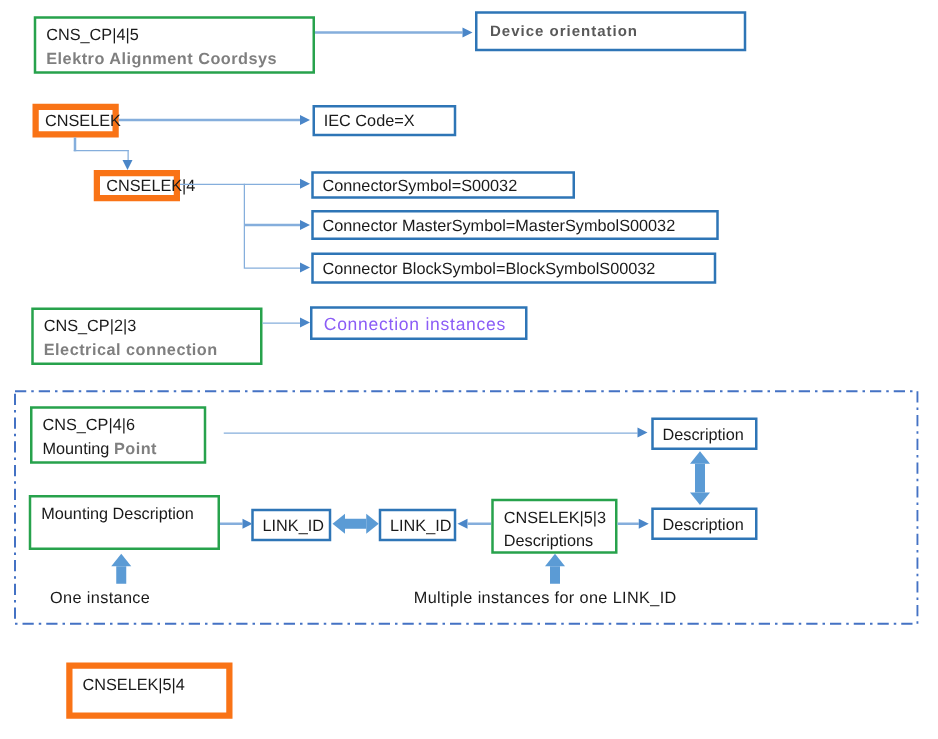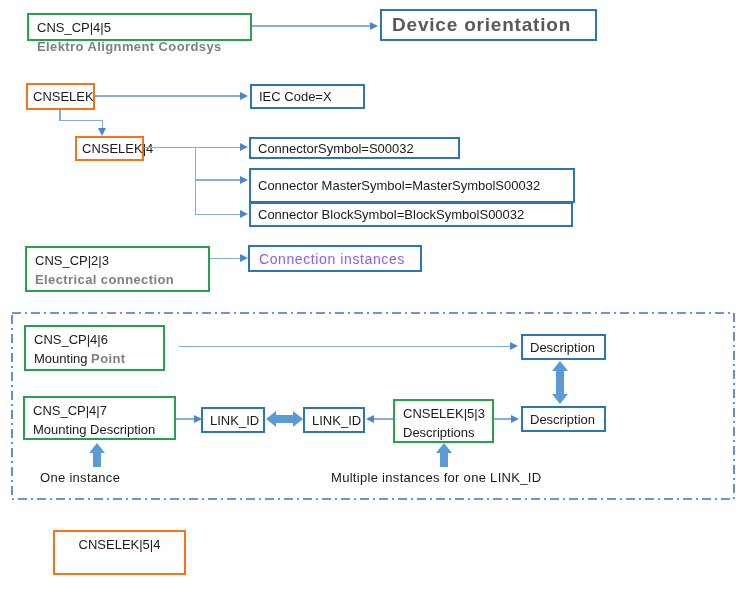--- a/index.html
+++ b/index.html
@@ -2,26 +2,26 @@
 <html><head>
 <meta charset="utf-8">
 <style>
   html,body{margin:0;padding:0;background:#ffffff;}
   .canvas{
     position:relative;width:750px;height:591px;background:#ffffff;overflow:hidden;
     font-family:"Liberation Sans", sans-serif;color:#1a1a1a;
   }
   .box{position:absolute;box-sizing:border-box;background:#ffffff;font-size:13px;}
   .box.green{border:2px solid #27a24c;}
-  .box.red{border:2px solid #f97316;text-align:center;}
+  .box.red{border:5px solid #f97316;}
   .box.blue{border:2px solid #2e75b6;}
   .two-line{padding:3px 8px;line-height:19px;white-space:nowrap;}
   .one-line{display:flex;align-items:center;padding:0 7px;white-space:nowrap;}
   .gray-bold{color:#7f7f7f;font-weight:bold;letter-spacing:0.4px;}
-  .big-gray{font-size:19px;font-weight:bold;color:#595959;letter-spacing:0.8px;}
+  .big-gray{font-size:12px;font-weight:bold;color:#595959;letter-spacing:0.8px;}
   .big-black{font-size:14px;color:#8b5cf6;letter-spacing:0.6px;}
   .seg-normal{margin-right:0.28em;}
   .line{position:absolute;background:#85aedc;}
   .ah{position:absolute;width:0;height:0;}
   .ah.r{border-top:4.5px solid transparent;border-bottom:4.5px solid transparent;border-left:8px solid #4a86c8;}
   .ah.l{border-top:4.5px solid transparent;border-bottom:4.5px solid transparent;border-right:8px solid #4a86c8;}
   .ah.d{border-left:4.5px solid transparent;border-right:4.5px solid transparent;border-top:8px solid #4a86c8;}
   .ba{position:absolute;display:flex;align-items:center;}
   .ba.v{flex-direction:column;}
   .ba .shaft-v{width:8px;flex:1;background:#5b9bd5;}
@@ -35,21 +35,21 @@
 </style>
 </head>
 <body>
 
 <div class="canvas">
 
   <svg class="abs" style="left:11px;top:312px;" width="724" height="188">
     <rect x="1" y="1" width="722" height="186" fill="none" stroke="#4472c4" stroke-width="1.6" stroke-dasharray="9 4 2 4"></rect>
   </svg>
 
-  <div class="box green two-line" style="left:27px;top:13px;width:225px;height:28px;">
+  <div class="box green two-line" style="left:27px;top:13px;width:225px;height:46px;">
     <div>CNS_CP|4|5</div>
     <div class="gray-bold">Elektro Alignment Coordsys</div>
   </div>
   <div class="line" style="left:252px;top:25.2px;width:118px;height:1.5px;"></div>
   <div class="ah r" style="left:370px;top:21.5px;"></div>
   <div class="box blue one-line" style="left:380px;top:9px;width:217px;height:32px;padding-left:10px;">
     <span class="big-gray">Device orientation</span>
   </div>
 
   <div class="box red one-line" style="left:26px;top:83px;width:69px;height:27px;padding-left:5px;">
@@ -73,21 +73,21 @@
   <div class="line" style="left:194.5px;top:146.5px;width:1.5px;height:68.5px;"></div>
   <div class="line" style="left:196px;top:179.2px;width:44px;height:1.5px;"></div>
   <div class="line" style="left:196px;top:213.8px;width:44px;height:1.5px;"></div>
   <div class="ah r" style="left:240px;top:142.8px;"></div>
   <div class="ah r" style="left:240px;top:175.5px;"></div>
   <div class="ah r" style="left:240px;top:210px;"></div>
 
   <div class="box blue one-line" style="left:249px;top:137px;width:211px;height:22px;">
     <span>ConnectorSymbol=S00032</span>
   </div>
-  <div class="box blue one-line" style="left:249px;top:168px;width:326px;height:35px;">
+  <div class="box blue one-line" style="left:249px;top:168px;width:326px;height:24px;">
     <span>Connector MasterSymbol=MasterSymbolS00032</span>
   </div>
   <div class="box blue one-line" style="left:249px;top:202px;width:324px;height:25px;">
     <span>Connector BlockSymbol=BlockSymbolS00032</span>
   </div>
 
   <div class="box green two-line" style="left:25px;top:246px;width:185px;height:46px;">
     <div>CNS_CP|2|3</div>
     <div class="gray-bold">Electrical connection</div>
   </div>
@@ -107,21 +107,20 @@
     <span>Description</span>
   </div>
 
   <div class="ba v" style="left:551.5px;top:361px;width:17px;height:43px;">
     <div class="tip-up"></div>
     <div class="shaft-v"></div>
     <div class="tip-down"></div>
   </div>
 
   <div class="box green two-line" style="left:23px;top:396px;width:153px;height:44px;">
-    <div>CNS_CP|4|7</div>
     <div>Mounting Description</div>
   </div>
   <div class="line" style="left:176px;top:418.4px;width:18px;height:1.5px;"></div>
   <div class="ah r" style="left:194px;top:414.7px;"></div>
   <div class="box blue one-line" style="left:201px;top:407px;width:64px;height:26px;">
     <span>LINK_ID</span>
   </div>
 
   <div class="ba" style="left:266px;top:411px;width:37px;height:16px;">
     <div class="tip-left"></div>

